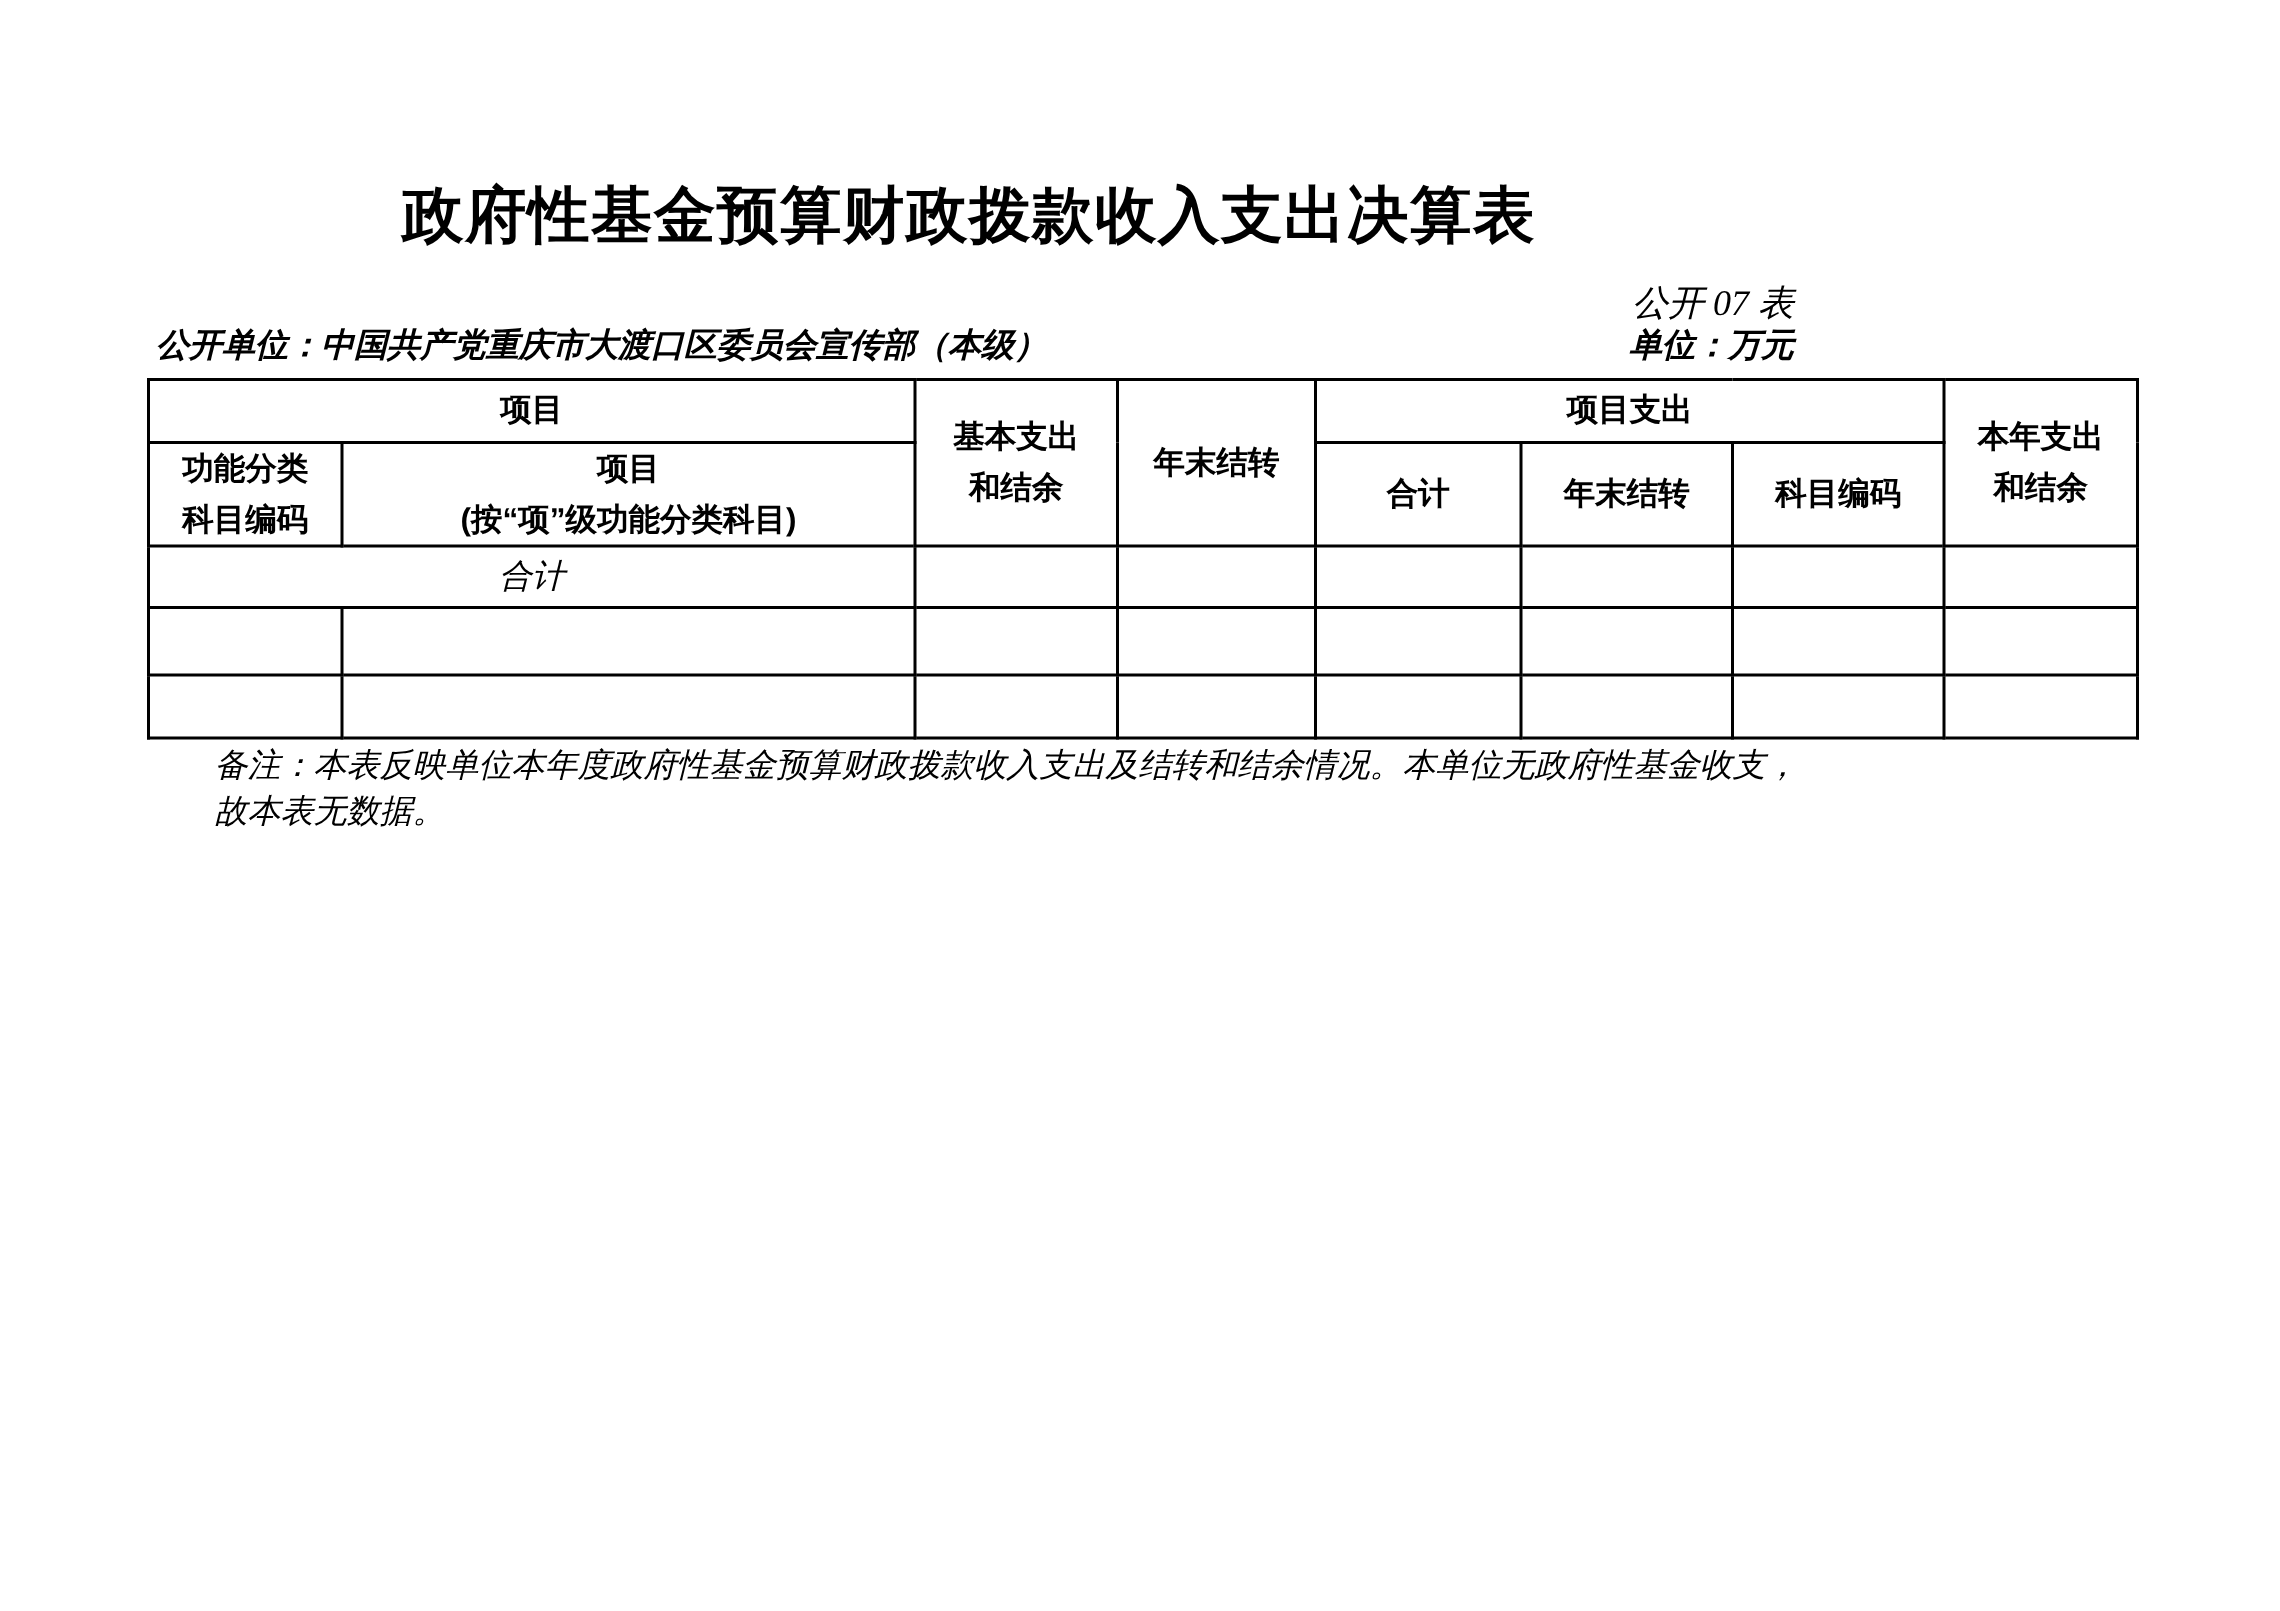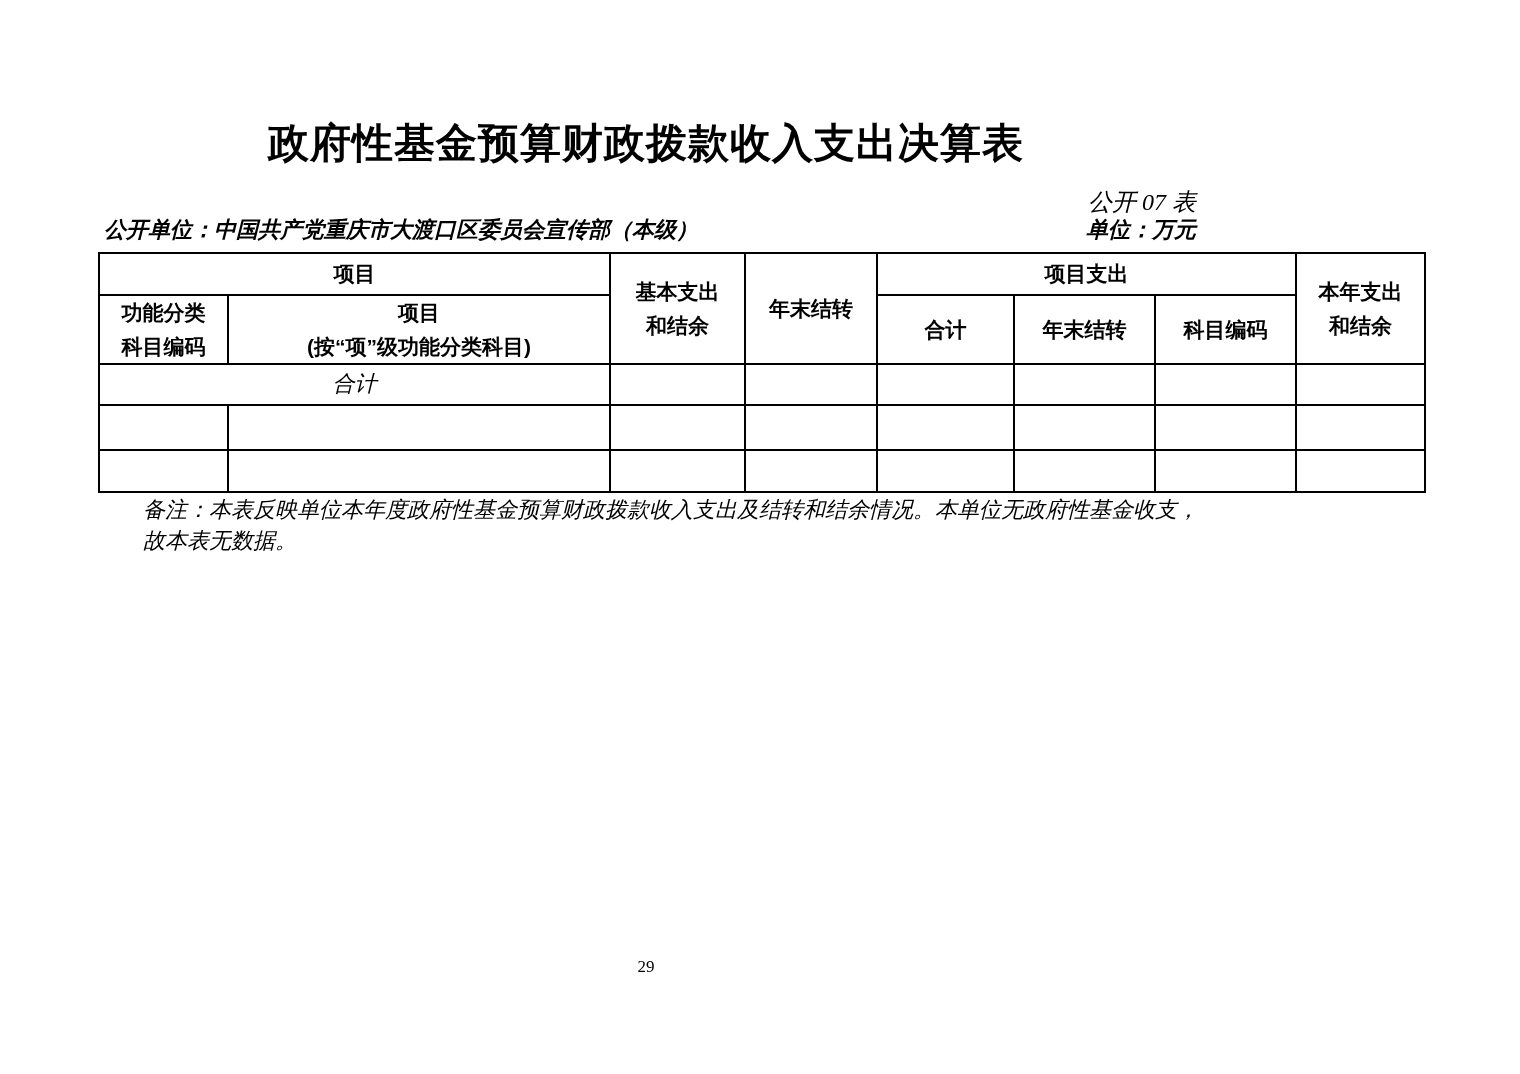--- a/index.html
+++ b/index.html
@@ -178,15 +178,14 @@
         <td></td>
         <td></td>
         <td></td>
         <td></td>
       </tr>
     </tbody>
   </table>
 
   <div class="note kai">备注：本表反映单位本年度政府性基金预算财政拨款收入支出及结转和结余情况。本单位无政府性基金收支，故本表无数据。</div>
 
-  <div class="page-number">29</div>
 
 </div>
 
 </body></html>

